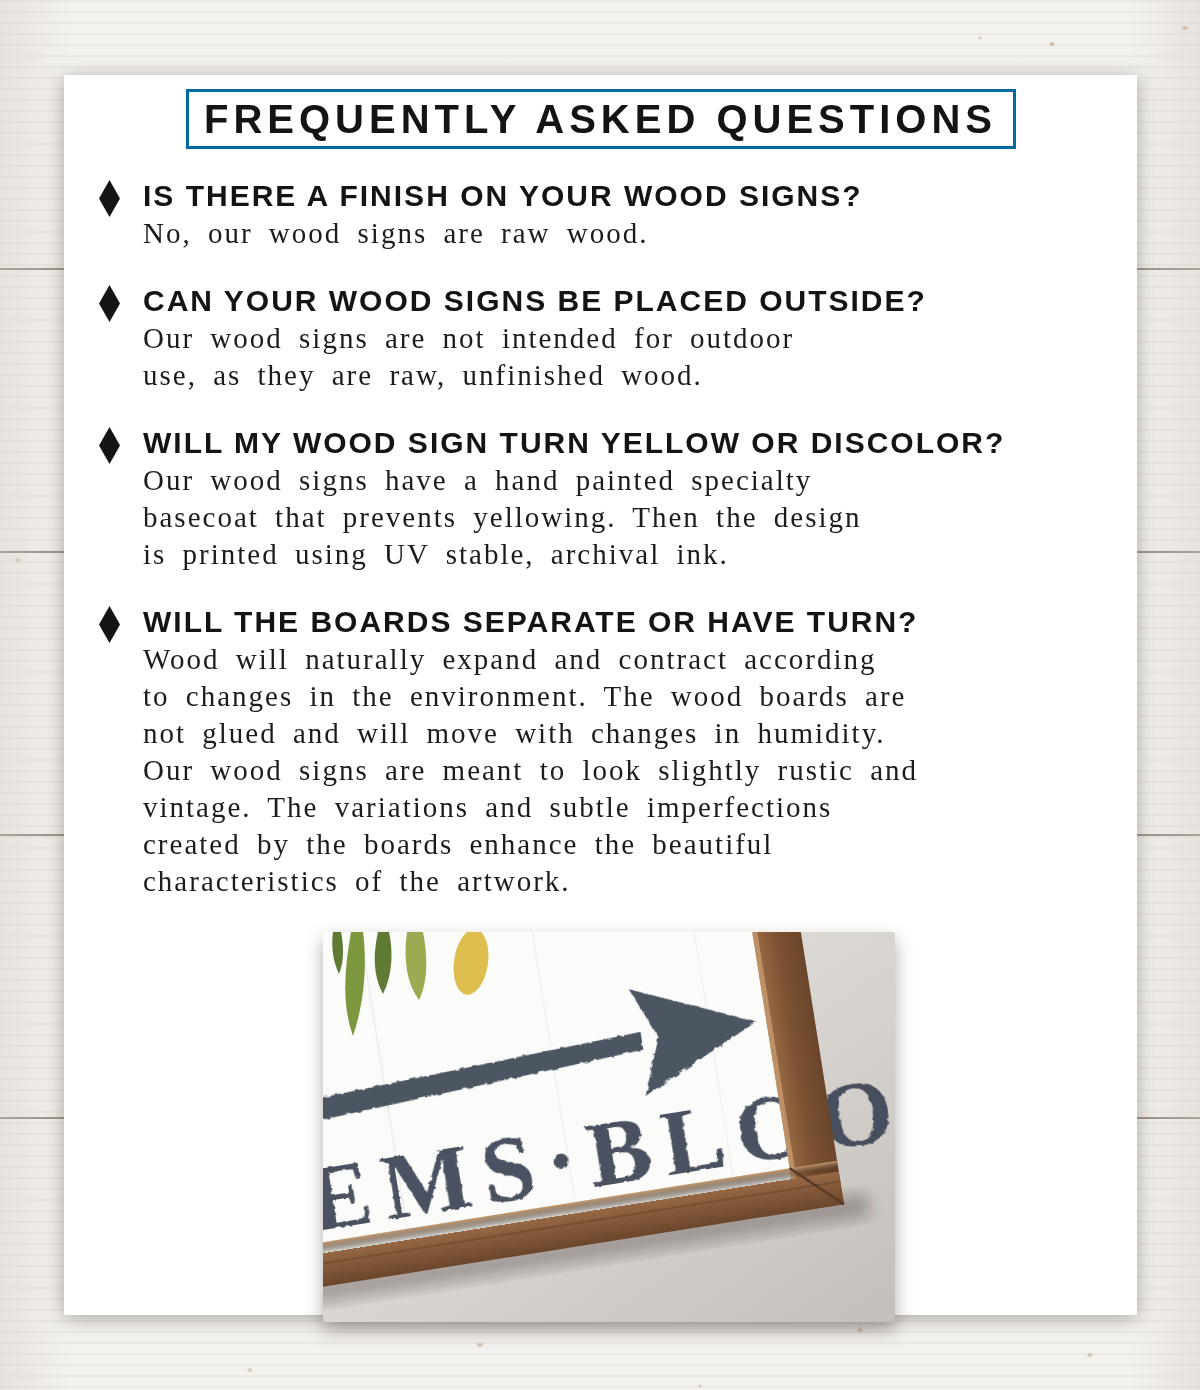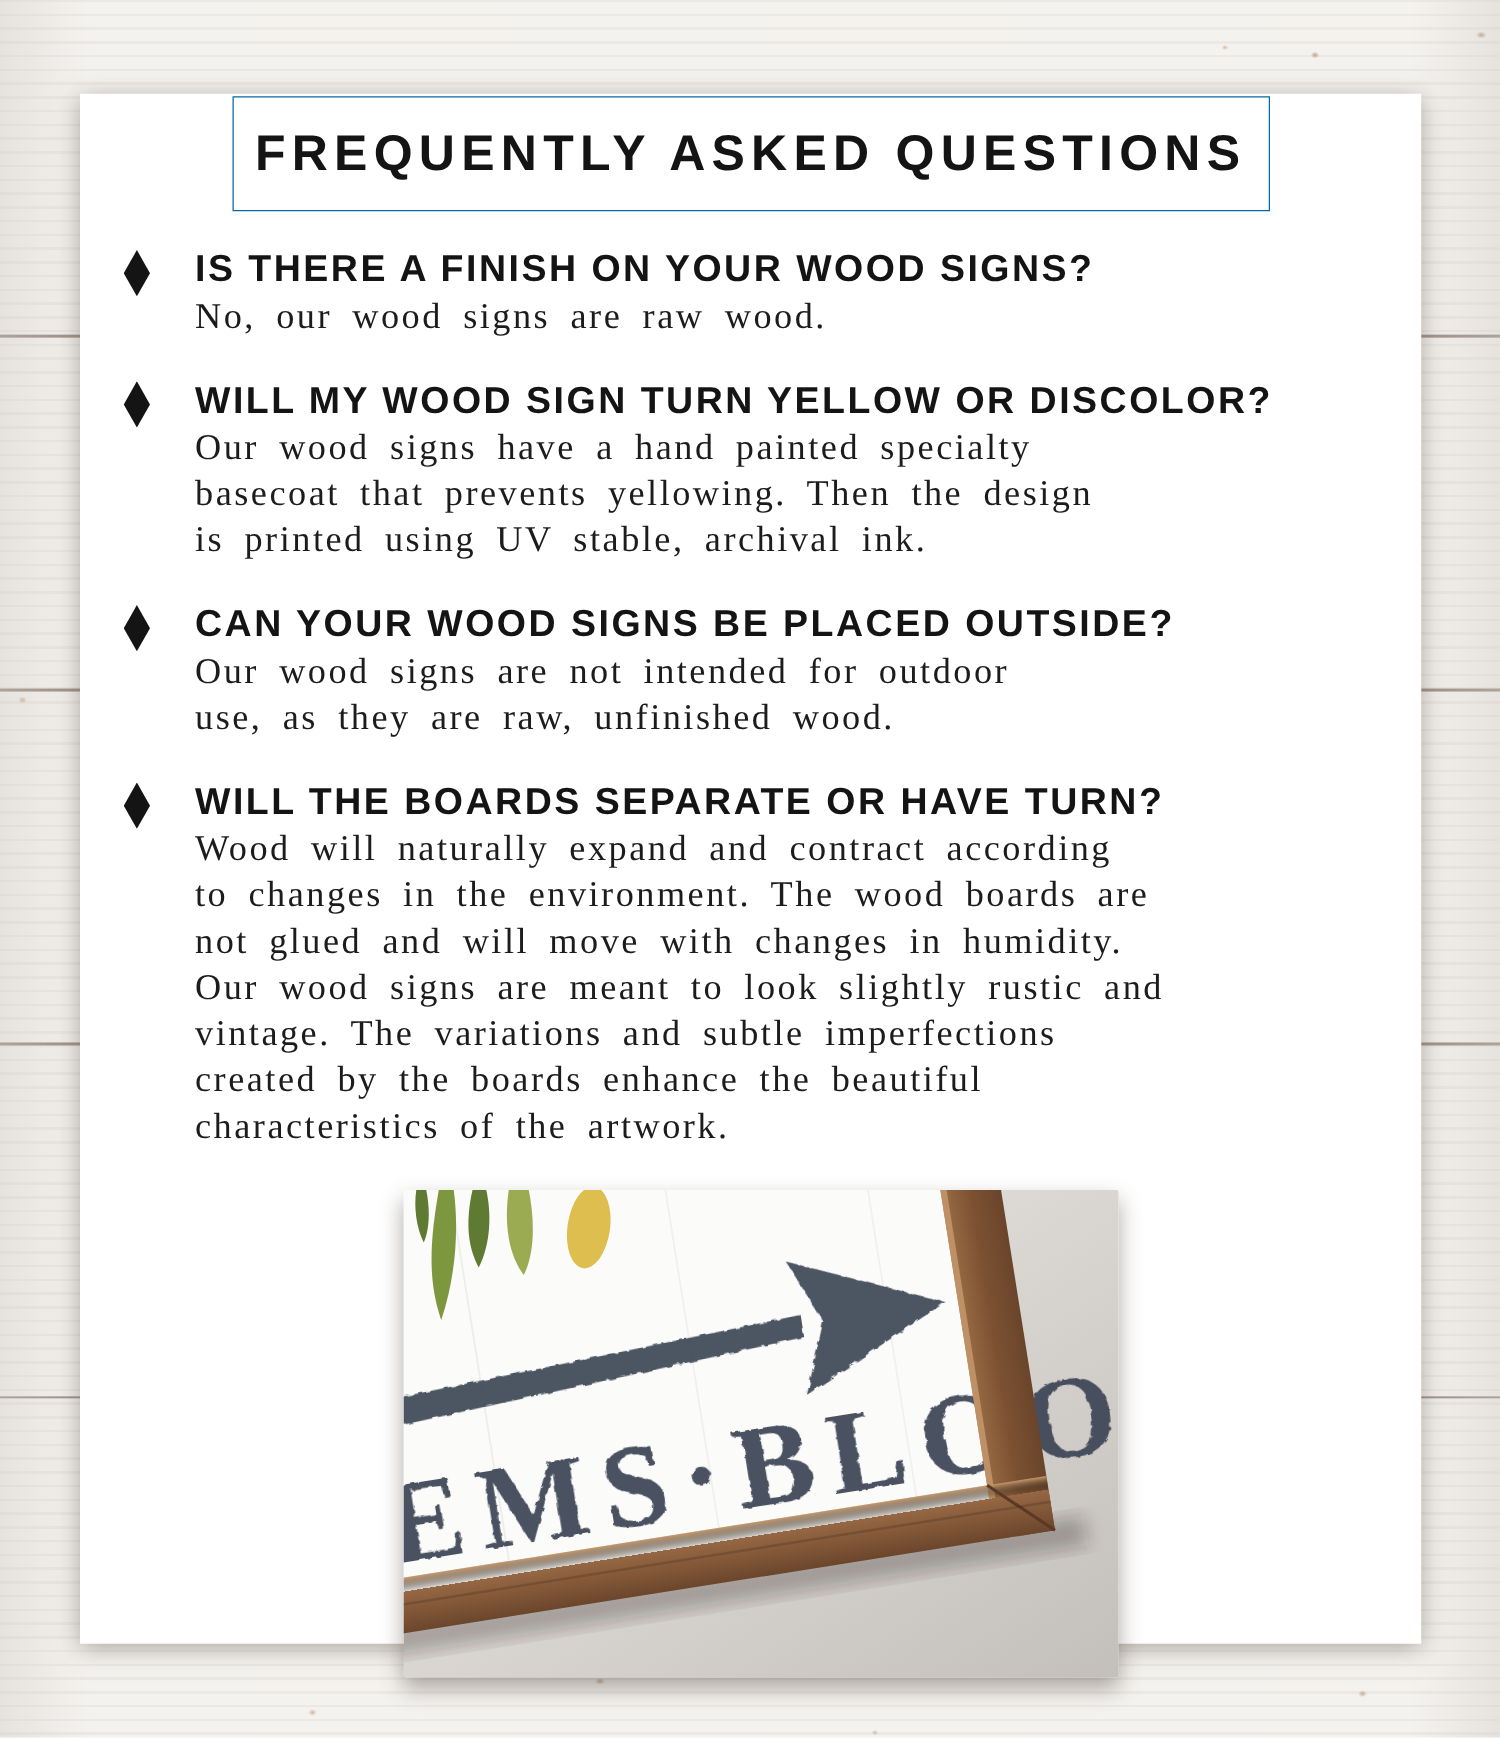--- a/index.html
+++ b/index.html
@@ -31,36 +31,36 @@
 
   .card {
     position: absolute;
     left: 64px; top: 75px;
     width: 1073px; height: 1240px;
     background: #ffffff;
     box-shadow: 0 3px 18px rgba(110,100,88,.55);
   }
 
   .title-box {
-    width: 830px; height: 92px;
-    margin: 2px auto 0 auto;
-    border: 1px solid #0369a1;
+    width: 830px; height: 60px;
+    margin: 14px auto 0 auto;
+    border: 3px solid #0369a1;
     display: flex; align-items: center; justify-content: center;
   }
   .title-box h1 {
     font-size: 40px;
     font-weight: bold;
     letter-spacing: 5px;
     color: #141414;
     white-space: nowrap;
   }
 
   .faq-list { margin-top: 30px; padding: 0 30px 0 35px; }
 
-  .faq-item { display: flex; gap: 36px; margin-bottom: 32px; }
+  .faq-item { display: flex; gap: 23px; margin-bottom: 32px; }
 
   .bullet { flex: none; margin-top: 1px; }
 
   .question {
     font-size: 30px;
     font-weight: bold;
     letter-spacing: 2px;
     line-height: 34px;
     color: #141414;
     margin-bottom: 2px;
@@ -113,35 +113,35 @@
         <div class="question">IS THERE A FINISH ON YOUR WOOD SIGNS?</div>
         <div class="answer">No, our wood signs are raw wood.</div>
       </div>
     </div>
 
     <div class="faq-item">
       <svg class="bullet" width="21" height="37" viewBox="0 0 21 37">
         <polygon points="10.5,0 21,18.5 10.5,37 0,18.5" fill="#141414"></polygon>
       </svg>
       <div>
+        <div class="question">CAN YOUR WOOD SIGNS BE PLACED OUTSIDE?</div>
+        <div class="answer">Our wood signs are not intended for outdoor
+use, as they are raw, unfinished wood.</div>
+      </div>
+    </div>
+
+    <div class="faq-item">
+      <svg class="bullet" width="21" height="37" viewBox="0 0 21 37">
+        <polygon points="10.5,0 21,18.5 10.5,37 0,18.5" fill="#141414"></polygon>
+      </svg>
+      <div>
         <div class="question">WILL MY WOOD SIGN TURN YELLOW OR DISCOLOR?</div>
         <div class="answer">Our wood signs have a hand painted specialty
 basecoat that prevents yellowing. Then the design
 is printed using UV stable, archival ink.</div>
-      </div>
-    </div>
-
-    <div class="faq-item">
-      <svg class="bullet" width="21" height="37" viewBox="0 0 21 37">
-        <polygon points="10.5,0 21,18.5 10.5,37 0,18.5" fill="#141414"></polygon>
-      </svg>
-      <div>
-        <div class="question">CAN YOUR WOOD SIGNS BE PLACED OUTSIDE?</div>
-        <div class="answer">Our wood signs are not intended for outdoor
-use, as they are raw, unfinished wood.</div>
       </div>
     </div>
 
     <div class="faq-item">
       <svg class="bullet" width="21" height="37" viewBox="0 0 21 37">
         <polygon points="10.5,0 21,18.5 10.5,37 0,18.5" fill="#141414"></polygon>
       </svg>
       <div>
         <div class="question">WILL THE BOARDS SEPARATE OR HAVE TURN?</div>
         <div class="answer">Wood will naturally expand and contract according

